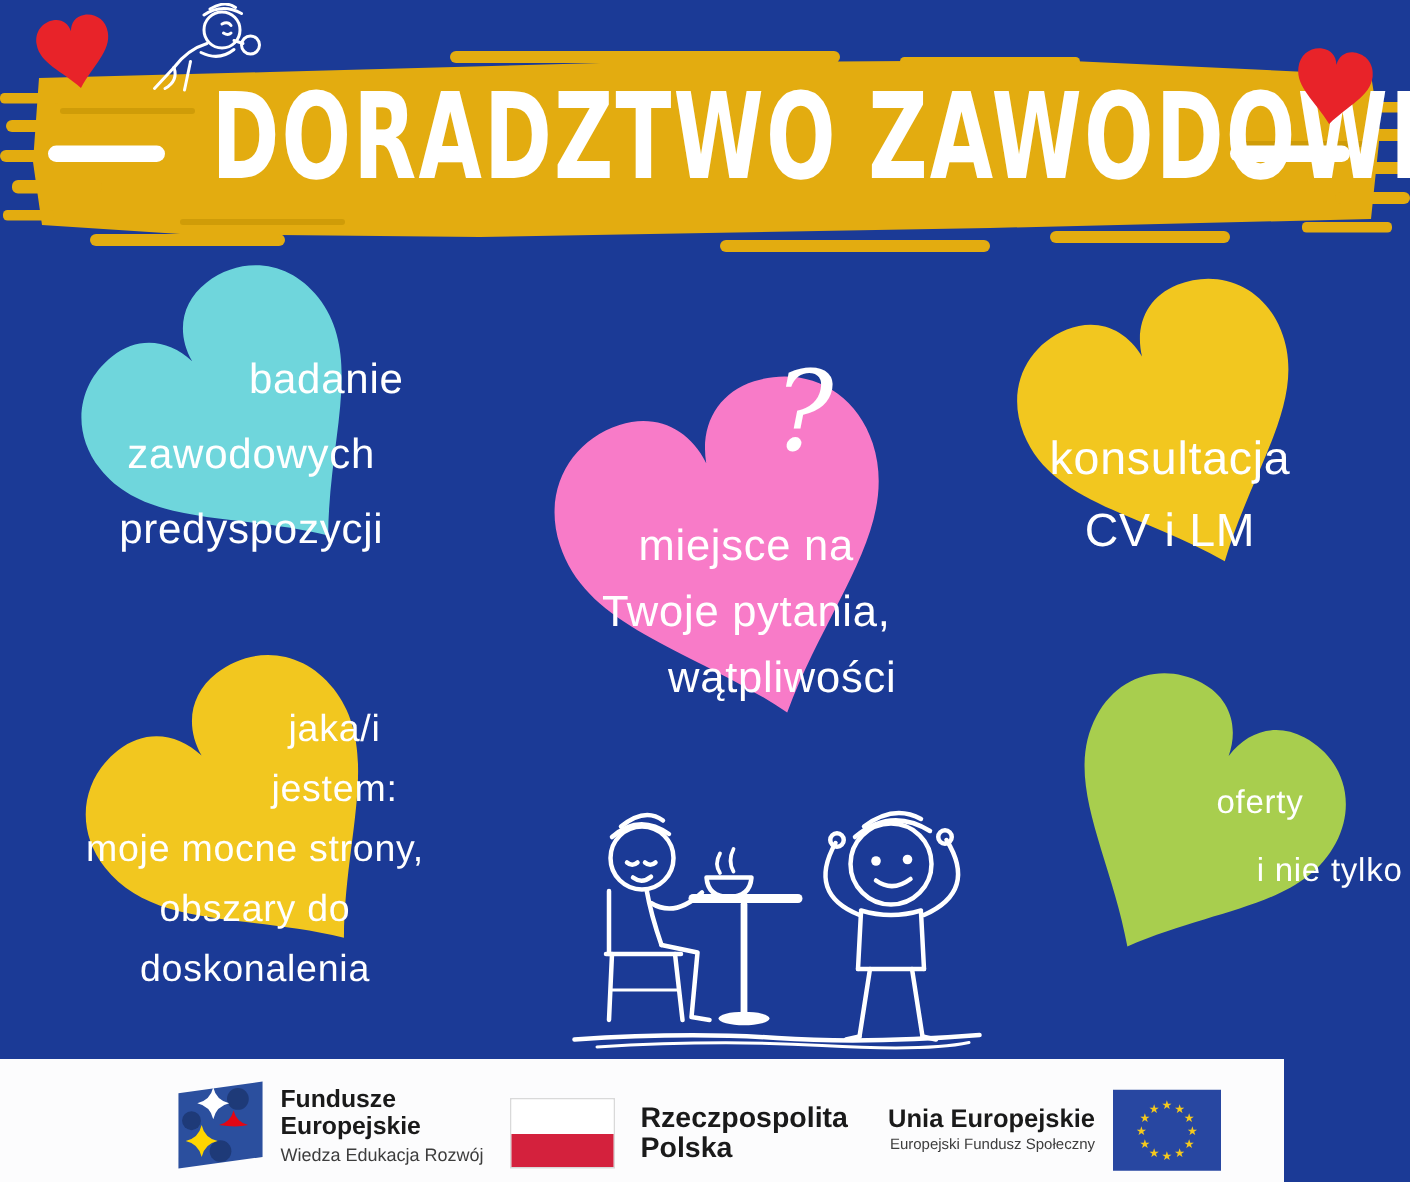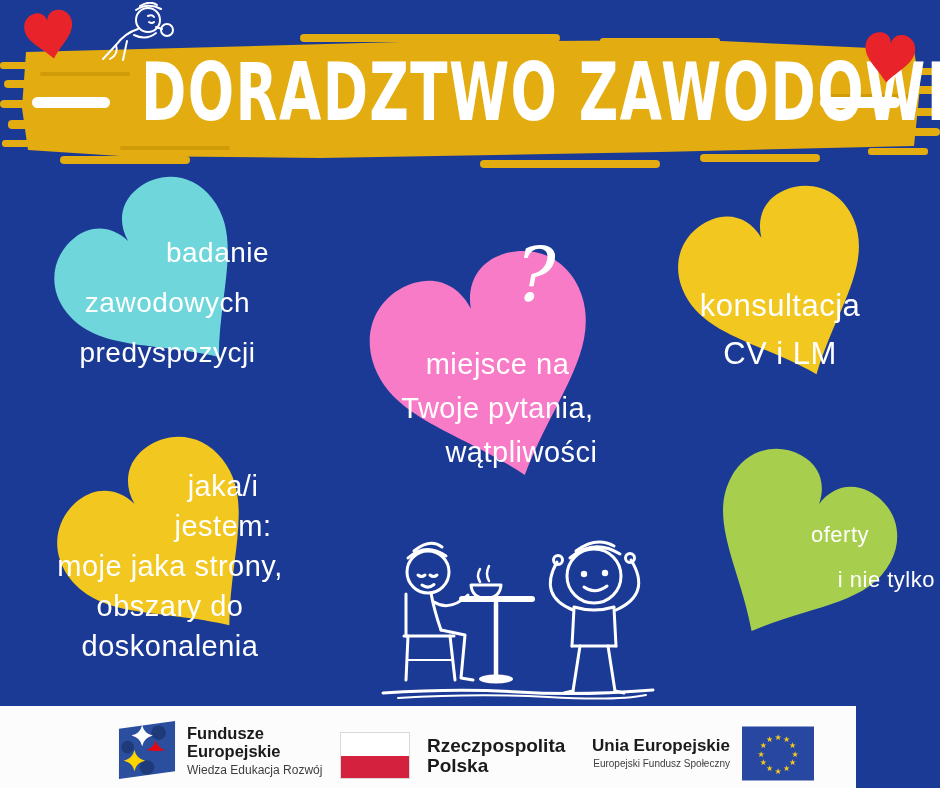--- a/index.html
+++ b/index.html
@@ -46,21 +46,21 @@
   
   .heart-text { position:absolute; z-index:5; color:#ffffff; text-align:center; letter-spacing:0.5px; }
   .heart-text .ln { display:block; white-space:nowrap; }
   .t-badanie { left:50px; top:228px; width:235px; font-size:28px; line-height:50px; }
   .t-badanie .ln:nth-child(1) { transform:translateX(50px); }
   .t-pytania { left:355px; top:342px; width:285px; font-size:29px; line-height:44px; }
   .t-pytania .ln:nth-child(3) { transform:translateX(24px); }
   .qmark { position:absolute; left:516px; top:228px; z-index:5; color:#ffffff;
            font-family:"DejaVu Serif", serif; font-style:italic; font-size:74px; line-height:94px; }
   .t-konsultacja { left:655px; top:282px; width:250px; font-size:31px; line-height:48px; }
-  .t-jaka { left:35px; top:466px; width:270px; font-size:29px; line-height:40px; }
+  .t-jaka { left:35px; top:466px; width:270px; font-size:25px; line-height:40px; }
   .t-jaka .ln:nth-child(1), .t-jaka .ln:nth-child(2) { transform:translateX(53px); }
   .t-oferty { left:671px; top:512px; width:250px; font-size:22px; line-height:45px;text-align:right; }
   .t-oferty .ln:nth-child(1) { transform:translateX(-52px); }
   .t-oferty .ln:nth-child(2) { transform:translateX(14px); }
   .t-oferty .ln:nth-child(3) { transform:translateX(6px); }
 
   .meeting-svg { position:absolute; left:368px; top:532px; width:300px; height:175px; z-index:4; }
 
   
   .footer { position:absolute; left:0; top:706px; width:856px; height:82px;
@@ -185,21 +185,21 @@
   </div>
 
   <div class="heart-text t-konsultacja">
     <span class="ln">konsultacja</span>
     <span class="ln">CV i LM</span>
   </div>
 
   <div class="heart-text t-jaka">
     <span class="ln">jaka/i</span>
     <span class="ln">jestem:</span>
-    <span class="ln">moje jaka strony,</span>
+    <span class="ln">moje mocne strony,</span>
     <span class="ln">obszary do</span>
     <span class="ln">doskonalenia</span>
   </div>
 
   <div class="heart-text t-oferty">
     <span class="ln">oferty</span>
     <span class="ln">i nie tylko</span>
   </div>
 
   <svg class="meeting-svg" viewBox="0 0 300 175" aria-hidden="true">

